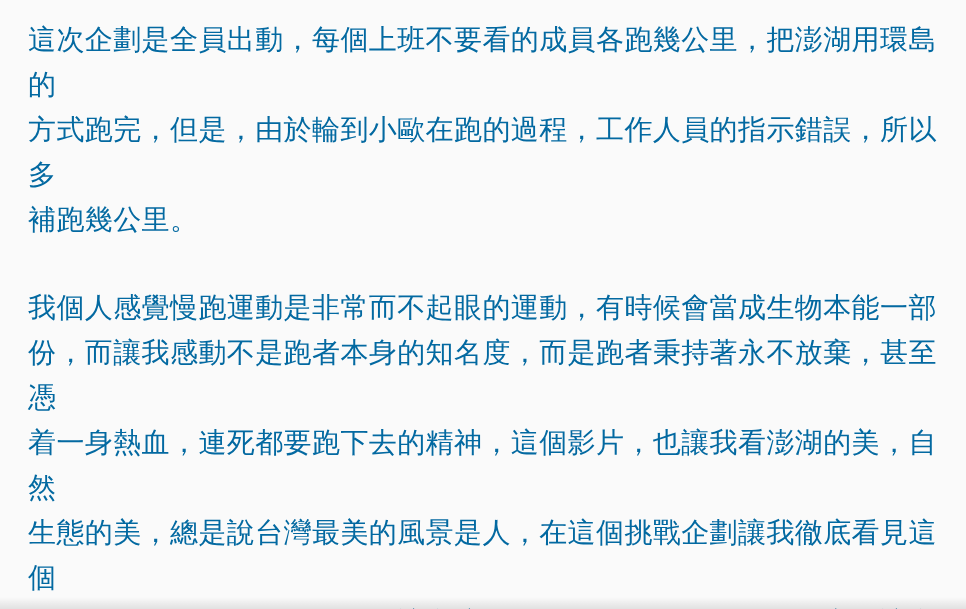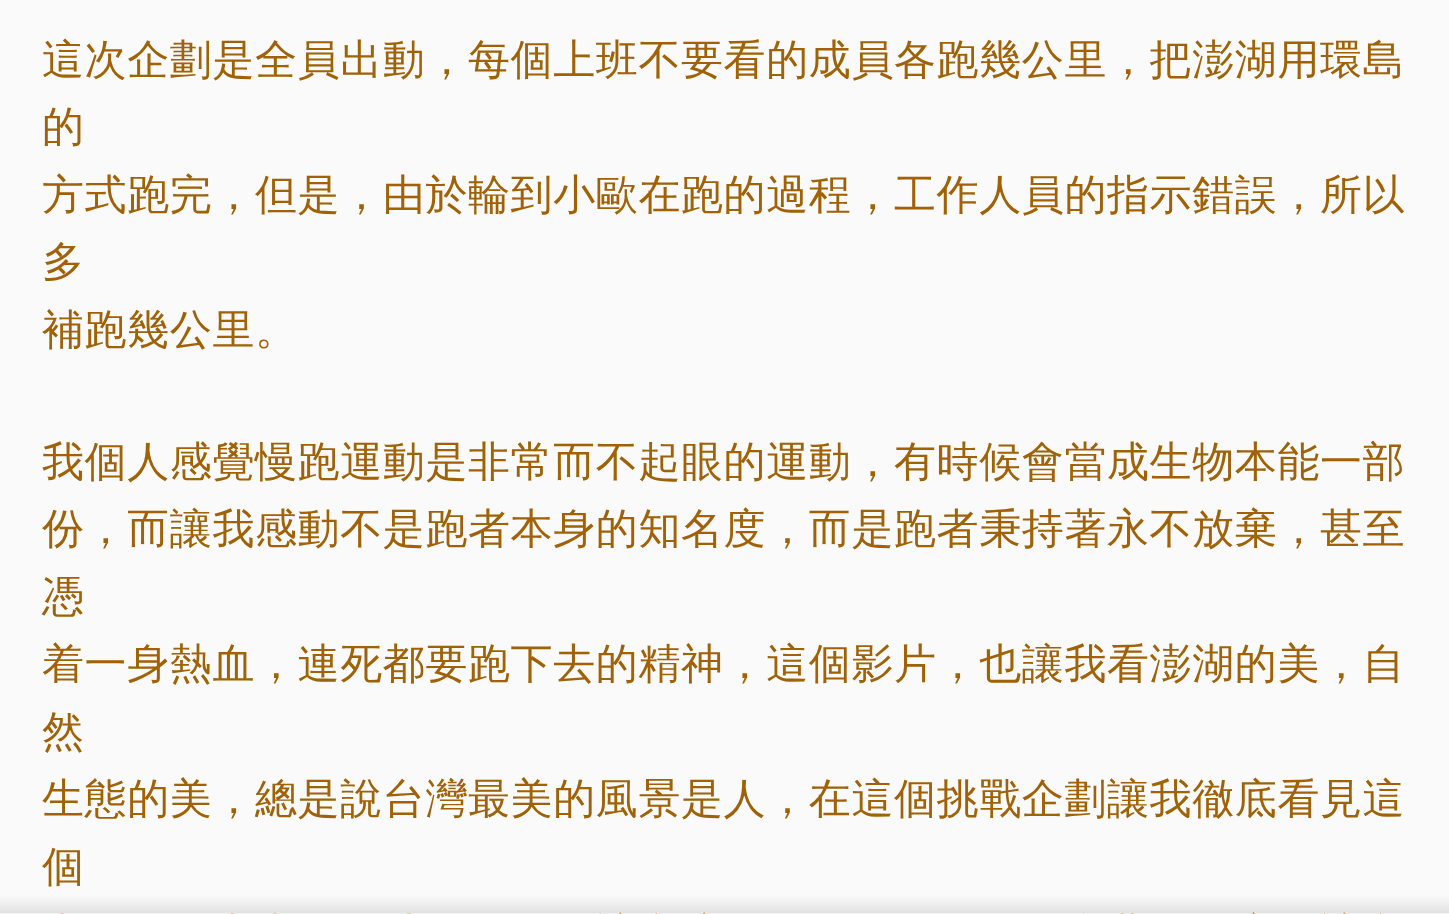--- a/index.html
+++ b/index.html
@@ -13,21 +13,21 @@
     background: #fafafa;
   }
   .text-page {
     position: relative;
     width: 966px;
     height: 609px;
     box-sizing: border-box;
     padding-top: 17px;
     font-family: "Liberation Sans", "DejaVu Sans", sans-serif;
     font-weight: 300;
-    color: #a16207;
+    color: #0369a1;
   }
   .para {
     margin: 0;
     padding: 0 28px;
     font-size: 28px;
     line-height: 45px;
     letter-spacing: 0.4px;
     white-space: pre-line;           
     text-rendering: optimizeLegibility;
   }

